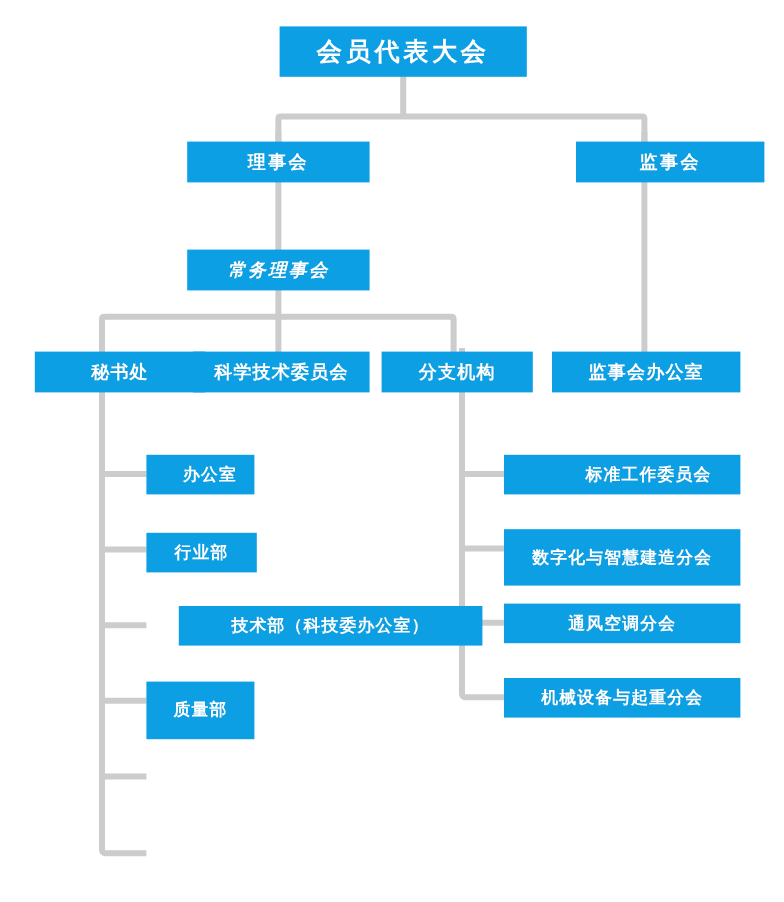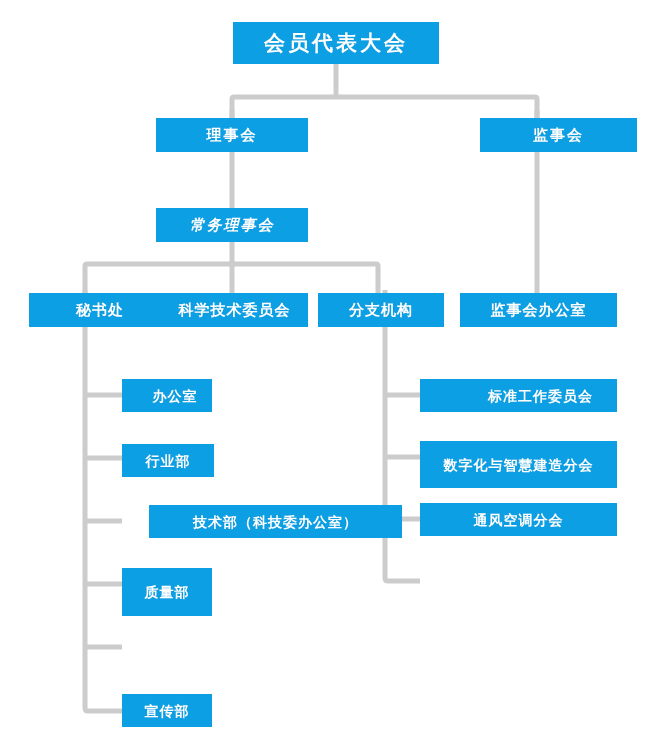--- a/index.html
+++ b/index.html
@@ -93,19 +93,19 @@
 
   <div class="node lvl4" style="left:13px; top:293px; width:142px; height:34px;margin-left:16px;">秘书处</div>
   <div class="node lvl4" style="left:161px; top:293px; width:147px; height:34px;">科学技术委员会</div>
   <div class="node lvl4" style="left:318px; top:293px; width:126px; height:34px;">分支机构</div>
   <div class="node lvl4" style="left:460px; top:293px; width:157px; height:34px;">监事会办公室</div>
 
   <div class="node leaf" style="left:122px; top:379px; width:90px; height:33px;padding-left:16px;">办公室</div>
   <div class="node leaf" style="left:122px; top:444px; width:92px; height:33px;">行业部</div>
   <div class="node leaf" style="left:122px; top:505px; width:253px; height:33px;margin-left:27px;">技术部（科技委办公室）</div>
   <div class="node leaf" style="left:122px; top:568px; width:90px; height:48px;">质量部</div>
-  <div class="node leaf" style="left:122px; top:694px; width:90px; height:33px;">宣传部</div>
 
   <div class="node leaf" style="left:420px; top:379px; width:197px; height:33px;padding-left:44px;">标准工作委员会</div>
   <div class="node leaf" style="left:420px; top:441px; width:197px; height:47px;">数字化与智慧建造分会</div>
   <div class="node leaf" style="left:420px; top:503px; width:197px; height:33px;">通风空调分会</div>
+  <div class="node leaf" style="left:420px; top:565px; width:197px; height:33px;">机械设备与起重分会</div>
 
 </div>
 
 </body></html>

